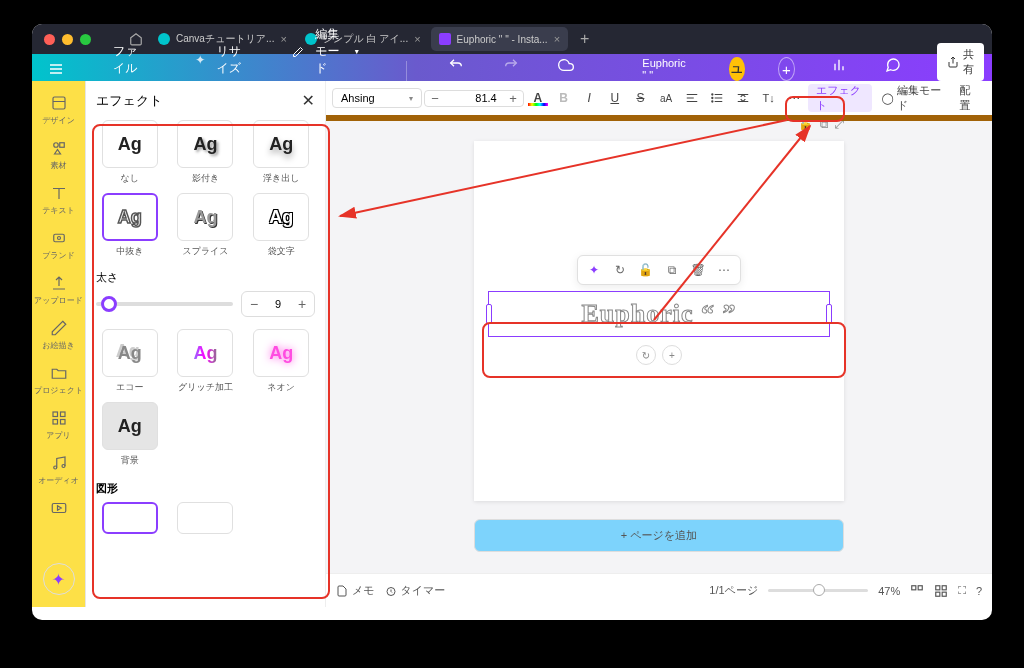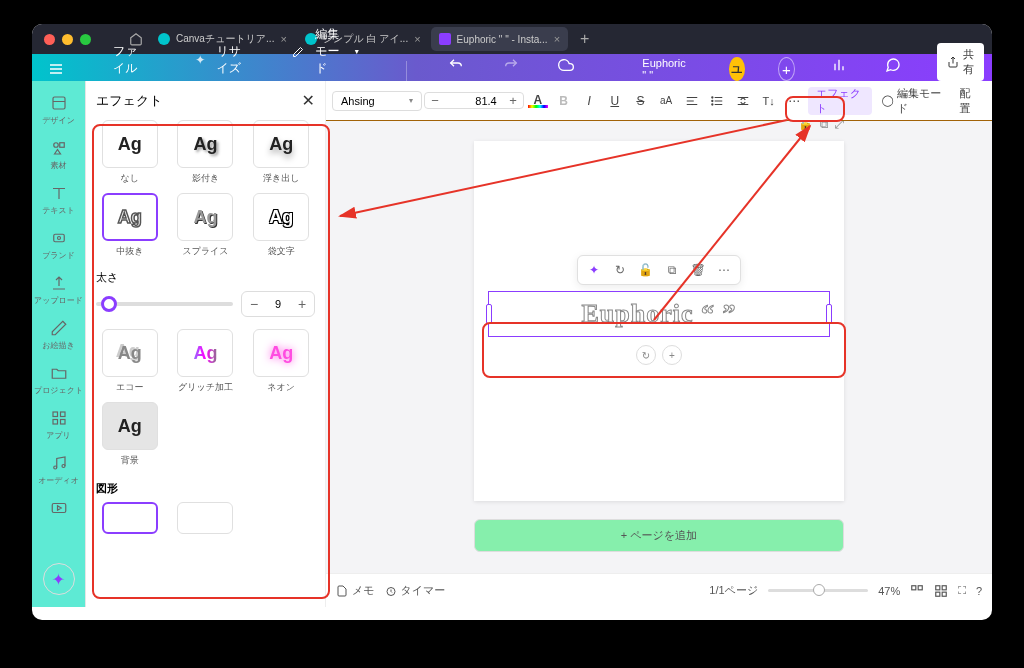--- a/index.html
+++ b/index.html
@@ -16,21 +16,21 @@
 .tab-ico.p { background: #8b3dff; border-radius: 2px; }
 .tab-close { color: #999; font-size: 11px; }
 .tab-add { color: #aaa; font-size: 16px; padding: 0 10px; }
 .topbar { height: 27px; background: linear-gradient(90deg, #00c4cc 0%, #6a5acd 40%, #8b3dff 100%); display: flex; align-items: flex-end; padding: 0 8px; color: #fff; font-size: 12px; gap: 33px; }
 .tb-btn { padding: 4px 8px; display: flex; align-items: center; gap: 4px; cursor: pointer; border-radius: 4px; }
 .tb-spacer { flex: 1; }
 .tb-icon { width: 32px; height: 32px; display: flex; align-items: center; justify-content: center; cursor: pointer; }
 .avatar { width: 24px; height: 24px; border-radius: 50%; background: #ffc107; color: #333; font-size: 11px; font-weight: 700; display: flex; align-items: center; justify-content: center; }
 .share-btn { background: #fff; color: #333; padding: 4px 10px; border-radius: 4px; font-size: 11px; display: flex; align-items: center; gap: 4px; cursor: pointer; }
 .main { display: flex; height: calc(100% - 70px); }
-.leftnav { width: 54px; background: #5eead4; border-right: 1px solid #e5e5e5; display: flex; flex-direction: column; align-items: center; padding-top: 6px; gap: 2px; }
+.leftnav { width: 54px; background: #fde047; border-right: 1px solid #e5e5e5; display: flex; flex-direction: column; align-items: center; padding-top: 6px; gap: 2px; }
 .nav-item { width: 50px; padding: 6px 0; display: flex; flex-direction: column; align-items: center; gap: 2px; font-size: 8px; color: #666; cursor: pointer; border-radius: 6px; }
 .nav-ico { width: 20px; height: 20px; display: flex; align-items: center; justify-content: center; }
 .sparkle-btn { margin-top: auto; margin-bottom: 12px; width: 32px; height: 32px; border-radius: 50%; border: 1px solid #ddd; display: flex; align-items: center; justify-content: center; color: #8b3dff; }
 .panel { width: 240px; background: #fff; border-right: 1px solid #eee; padding: 10px 10px; overflow-y: auto; position: relative; }
 .panel-hd { display: flex; justify-content: space-between; align-items: center; margin-bottom: 10px; }
 .panel-title { font-size: 13px; font-weight: 500; }
 .panel-close { cursor: pointer; color: #333; }
 .section-label { font-size: 11px; font-weight: 600; margin: 6px 0; }
 .grid3 { display: grid; grid-template-columns: repeat(3, 1fr); gap: 8px; }
 .effect-cell { display: flex; flex-direction: column; align-items: center; gap: 4px; }
@@ -48,41 +48,41 @@
 .eff-bg { background: #e5e5e5; }
 .slider-row { margin: 12px 0; }
 .slider-label { font-size: 11px; margin-bottom: 6px; display: block; }
 .slider-ctrl { display: flex; align-items: center; gap: 8px; }
 .slider-track { flex: 1; height: 4px; background: #ddd; border-radius: 2px; position: relative; }
 .slider-thumb { position: absolute; left: 4%; top: -6px; width: 16px; height: 16px; background: #fff; border: 3px solid #8b3dff; border-radius: 50%; }
 .stepper { display: flex; align-items: center; border: 1px solid #ddd; border-radius: 6px; }
 .stepper-btn { width: 24px; height: 24px; display: flex; align-items: center; justify-content: center; cursor: pointer; font-size: 14px; color: #666; }
 .stepper-val { width: 24px; text-align: center; font-size: 11px; }
 .canvas-area { flex: 1; background: #f4f4f6; display: flex; flex-direction: column; position: relative; }
-.ctx-toolbar { height: 40px; background: #fff; border-bottom: 1px solid #a16207; display: flex; align-items: center; padding: 0 6px; gap: 2px; }
+.ctx-toolbar { height: 40px; background: #fff; border-bottom: 6px solid #a16207; display: flex; align-items: center; padding: 0 6px; gap: 2px; }
 .font-select { border: 1px solid #ddd; border-radius: 4px; padding: 3px 8px; font-size: 11px; min-width: 90px; display: flex; align-items: center; justify-content: space-between; }
 .size-ctrl { display: flex; align-items: center; border: 1px solid #ddd; border-radius: 4px; }
 .size-btn { width: 20px; text-align: center; font-size: 13px; cursor: pointer; color: #666; }
 .size-val { width: 34px; text-align: center; font-size: 11px; border: none; margin-left: 24px; }
 .ctx-btn { width: 28px; height: 28px; display: flex; align-items: center; justify-content: center; cursor: pointer; border-radius: 4px; font-size: 12px; color: #444; }
 .ctx-btn.wide { width: auto; padding: 0 8px; font-size: 11px; }
 .ctx-btn.active { background: #efe7ff; color: #8b3dff; }
 .color-swatch { width: 20px; height: 3px; background: linear-gradient(90deg,#f00,#ff0,#0f0,#0ff,#00f,#f0f); margin-top: 12px; }
 .canvas-wrap { flex: 1; display: flex; flex-direction: column; align-items: center; padding: 20px; overflow: auto; }
 .page { width: 370px; height: 360px; background: #fff; box-shadow: 0 1px 4px rgba(0,0,0,0.1); position: relative; }
 .page-actions { position: absolute; top: -24px; right: 0; display: flex; gap: 6px; color: #888; font-size: 12px; }
 .float-toolbar { position: absolute; top: 114px; left: 50%; transform: translateX(-50%); background: #fff; border: 1px solid #e0e0e0; border-radius: 6px; padding: 4px 6px; display: flex; gap: 6px; box-shadow: 0 2px 8px rgba(0,0,0,0.08); }
 .ft-btn { width: 20px; height: 20px; display: flex; align-items: center; justify-content: center; color: #666; font-size: 12px; cursor: pointer; }
 .text-elem { position: absolute; top: 150px; left: 14px; right: 14px; height: 46px; border: 1px solid #8b3dff; display: flex; align-items: center; justify-content: center; }
 .text-elem .handles::before, .text-elem .handles::after { content:''; position:absolute; width:4px; height:18px; background:#fff; border:1px solid #8b3dff; border-radius:2px; top:50%; transform:translateY(-50%);}
 .text-elem .handles::before{left:-3px;} .text-elem .handles::after{right:-3px;}
 .euphoric-text { font-size: 26px; font-weight: 700; font-family: Georgia, serif; color: transparent; -webkit-text-stroke: 1px #888; letter-spacing: 1px; }
 .below-actions { position: absolute; top: 204px; left: 50%; transform: translateX(-50%); display: flex; gap: 6px; }
 .circ-btn { width: 20px; height: 20px; border: 1px solid #ddd; border-radius: 50%; background: #fff; display: flex; align-items: center; justify-content: center; font-size: 10px; color: #888; cursor: pointer; }
-.add-page { width: 370px; margin-top: 18px; padding: 8px; border: 1px solid #ddd; border-radius: 6px; background: #86efac; text-align: center; font-size: 11px; color: #555; cursor: pointer; }
+.add-page { width: 370px; margin-top: 18px; padding: 8px; border: 1px solid #ddd; border-radius: 6px; background: #7dd3fc; text-align: center; font-size: 11px; color: #555; cursor: pointer; }
 .bottombar { height: 34px; border-top: 1px solid #eee; background: #fff; display: flex; align-items: center; padding: 0 10px; gap: 10px; font-size: 11px; color: #555; }
 .bb-btn { display: flex; align-items: center; gap: 4px; cursor: pointer; }
 .bb-spacer { flex: 1; }
 .zoom-slider { width: 100px; height: 3px; background: #ddd; border-radius: 2px; position: relative; }
 .zoom-thumb { position: absolute; left: 45%; top: -5px; width: 12px; height: 12px; border-radius: 50%; background: #fff; border: 1px solid #aaa; }
 .red-box { position: absolute; border: 2px solid #e63328; border-radius: 8px; pointer-events: none; z-index: 50; }
 .arrow-svg { position: absolute; z-index: 49; pointer-events: none; }
 svg { overflow: visible; }
 </style>
 </head>

